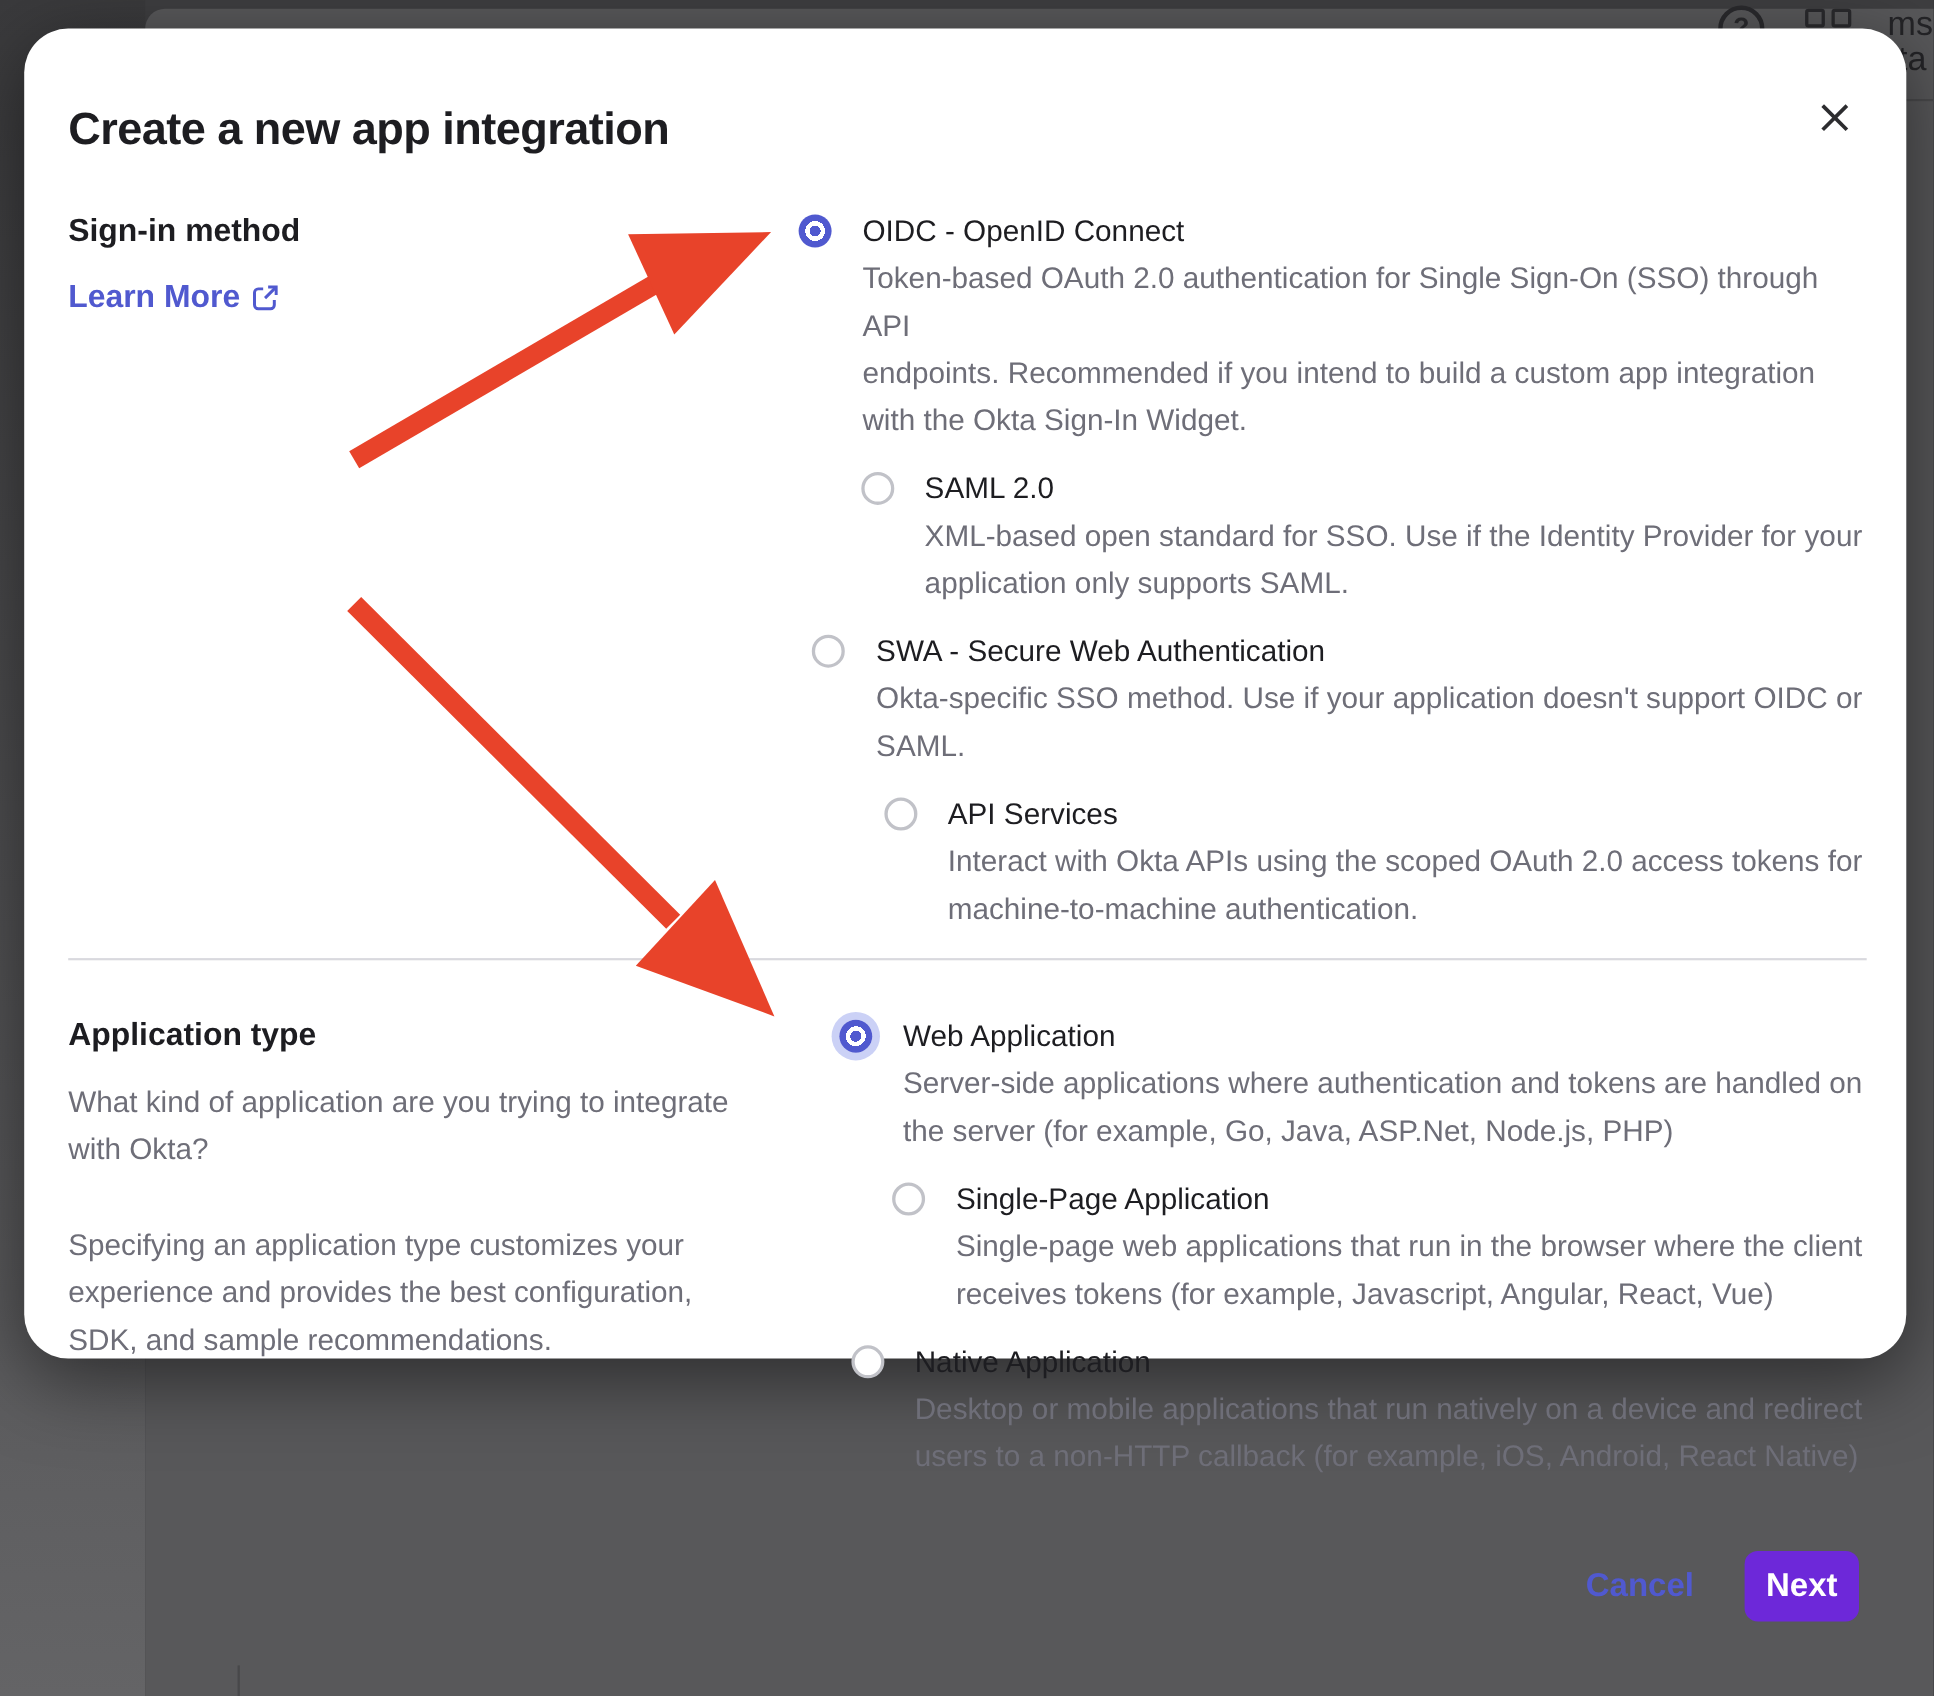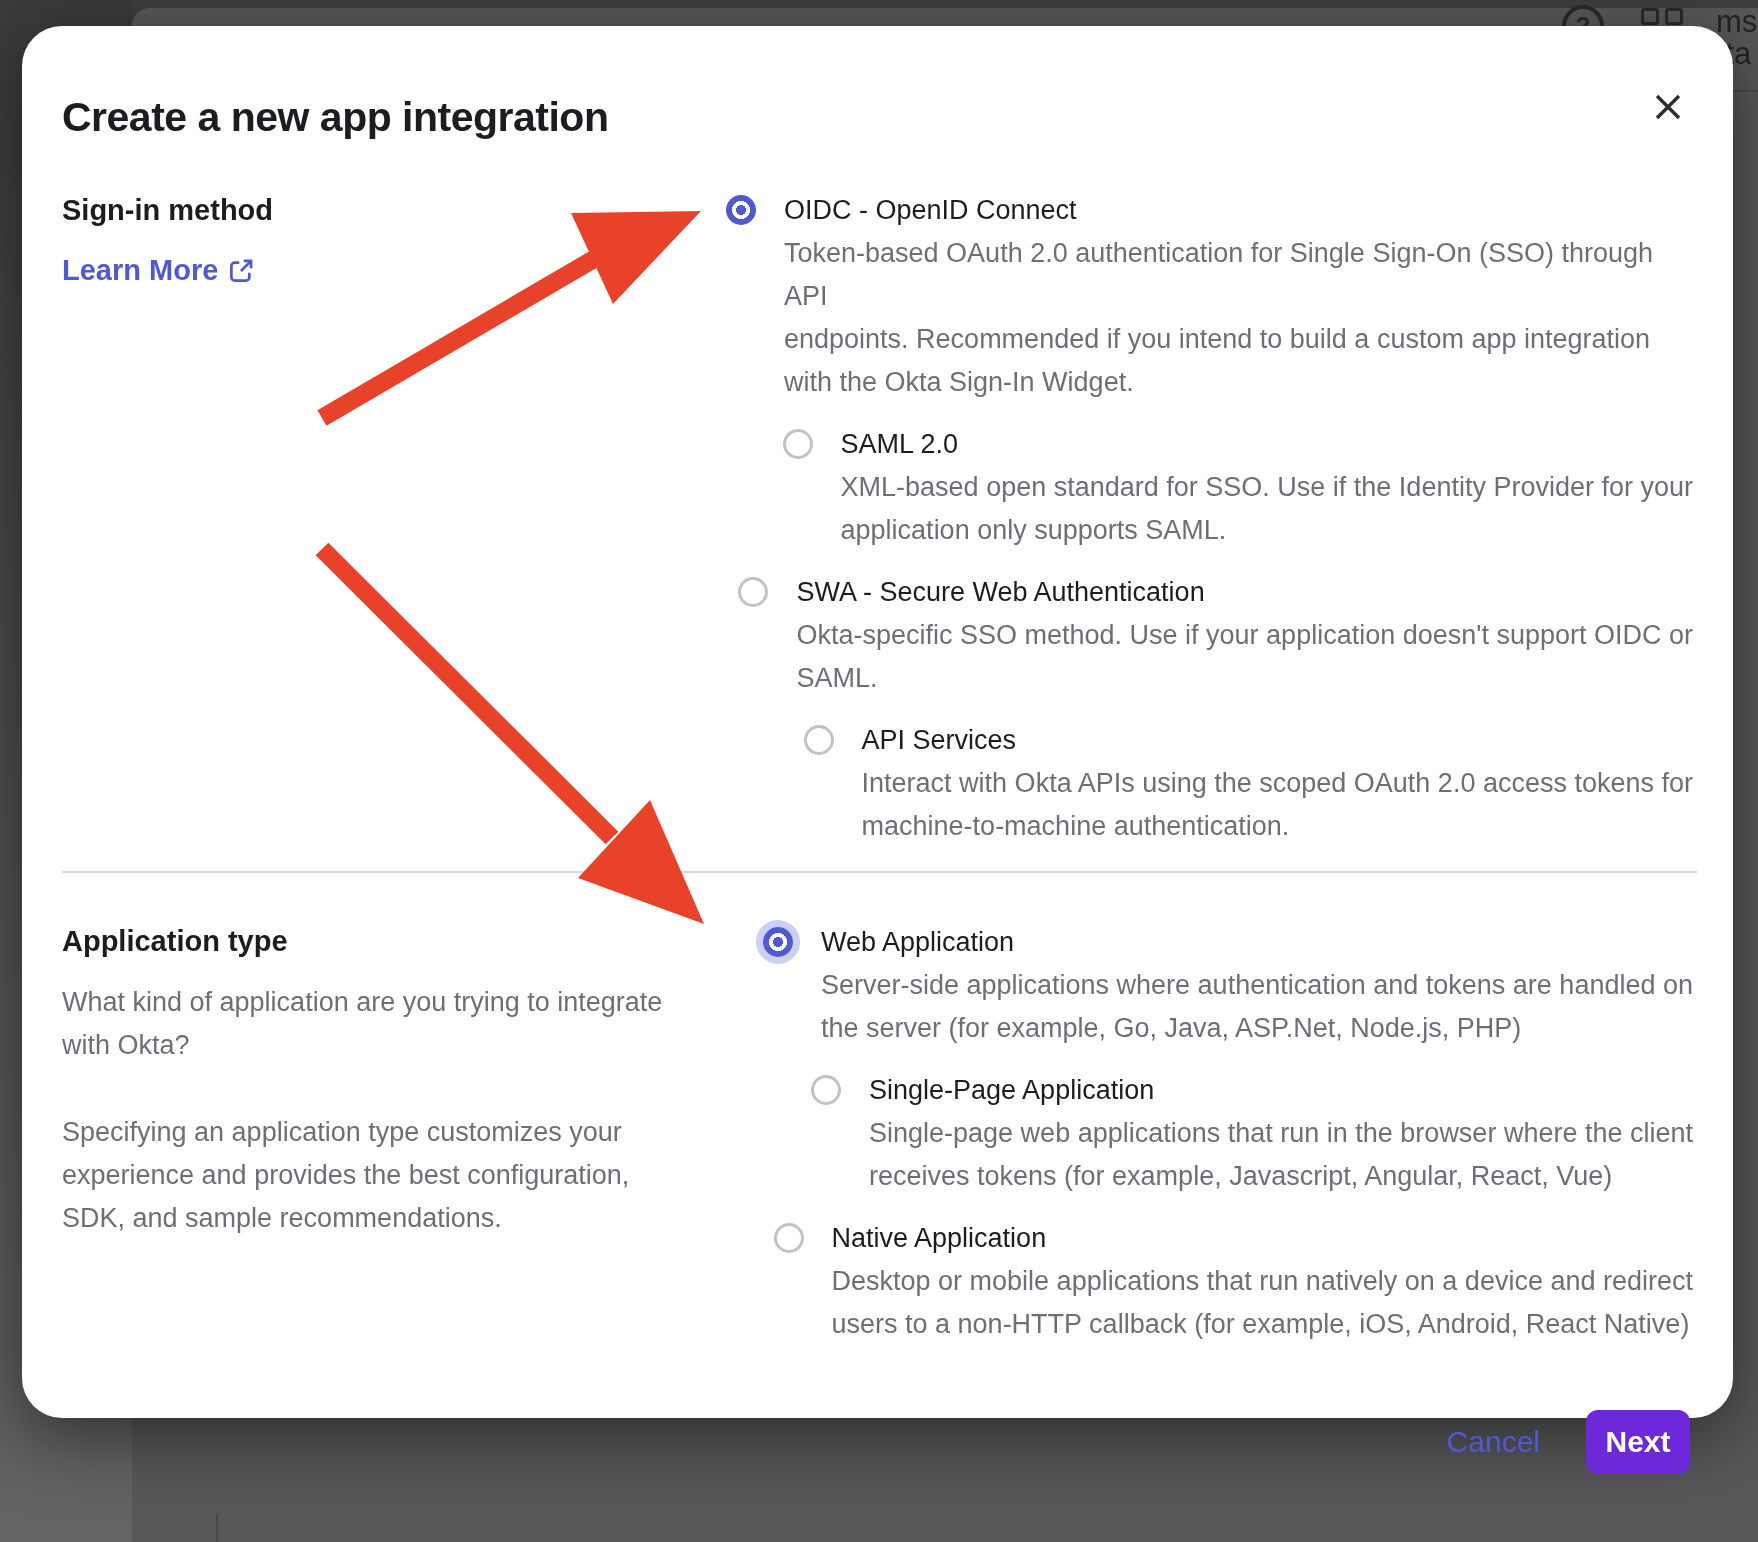--- a/index.html
+++ b/index.html
@@ -15,21 +15,21 @@
   .bg-bottom-vline{position:absolute;left:216px;top:1514px;width:2px;height:28px;background:#48484a;}
   .bg-help{position:absolute;left:1562px;top:5px;width:42px;height:42px;border:4px solid #2a2a2d;
     border-radius:50%;color:#2a2a2d;font-size:24px;font-weight:bold;display:flex;align-items:center;
     justify-content:center;}
   .bg-grid{position:absolute;left:1641px;top:8px;display:flex;gap:6px;}
   .bg-grid span{width:18px;height:17px;border:3px solid #2a2a2d;border-radius:3px;display:block;}
   .bg-acct1{position:absolute;left:1716px;top:4px;font-size:31px;color:#242427;}
   .bg-acct2{position:absolute;left:1710px;top:36px;font-size:31px;color:#242427;}
 
   
-  .modal{position:absolute;left:22px;top:26px;width:1711px;height:1392px;background:#fff;
+  .modal{position:absolute;left:22px;top:26px;width:1711px;height:1209px;background:#fff;
     border-radius:40px;box-shadow:0 18px 70px rgba(0,0,0,.5);z-index:10;}
   .close-btn{position:absolute;top:62px;right:46px;width:38px;height:38px;border:none;background:none;
     cursor:pointer;padding:0;}
   .dialog-title{position:absolute;left:40px;top:68px;margin:0;font-size:41px;font-weight:700;
     color:#1d1d21;letter-spacing:-.5px;}
 
   .sec-heading{position:absolute;left:40px;font-size:29px;font-weight:700;color:#1d1d21;line-height:36px;}
   .h-signin{top:166px;}
   .h-apptype{top:897px;}
   .learn-more{position:absolute;left:40px;top:228px;display:flex;align-items:center;gap:10px;
@@ -48,21 +48,21 @@
   .radio{flex:0 0 30px;width:30px;height:30px;margin-top:6px;border-radius:50%;
     border:3px solid #c1c2c8;background:#fff;}
   .radio.selected{border:none;
     background:radial-gradient(circle,#5059cf 0 5px,#ffffff 5px 9px,#5059cf 9px);}
   .options-apptype .radio.selected{box-shadow:0 0 0 7px #cbd1f6;}
   .option-text{margin-left:28px;}
   .option-label{font-size:27px;line-height:43px;color:#1d1d21;}
   .option-desc{font-size:27px;line-height:43px;color:#6e6e78;white-space:pre-line;}
 
   .footer{position:absolute;right:43px;top:1384px;height:64px;display:flex;align-items:center;gap:46px;}
-  .cancel-btn{border:none;background:none;padding:0;font-size:30px;font-weight:400;color:#5059cf;cursor:pointer;}
+  .cancel-btn{border:none;background:none;padding:0;font-size:30px;font-weight:700;color:#5059cf;cursor:pointer;}
   .next-btn{width:104px;height:64px;border:none;border-radius:12px;background:#6d28d9;color:#fff;
     font-size:30px;font-weight:700;cursor:pointer;}
 
   .arrows{position:absolute;left:0;top:0;z-index:20;pointer-events:none;}
 </style>
 </head>
 <body>
 
 <div class="canvas">
 

